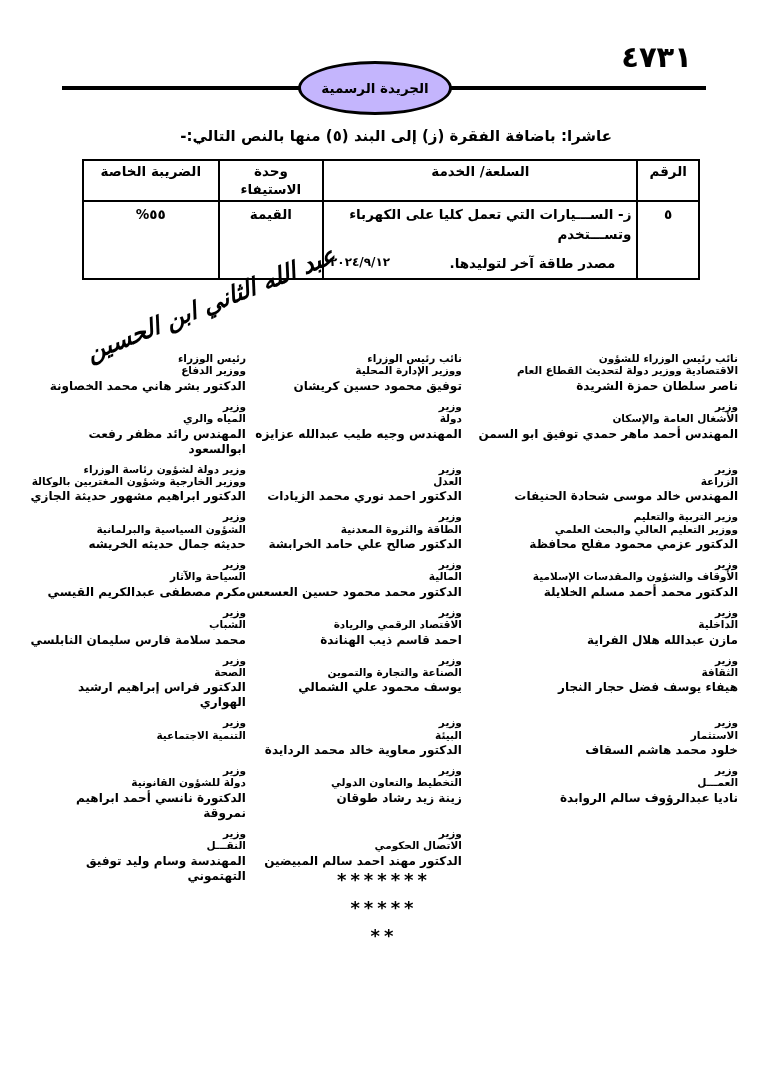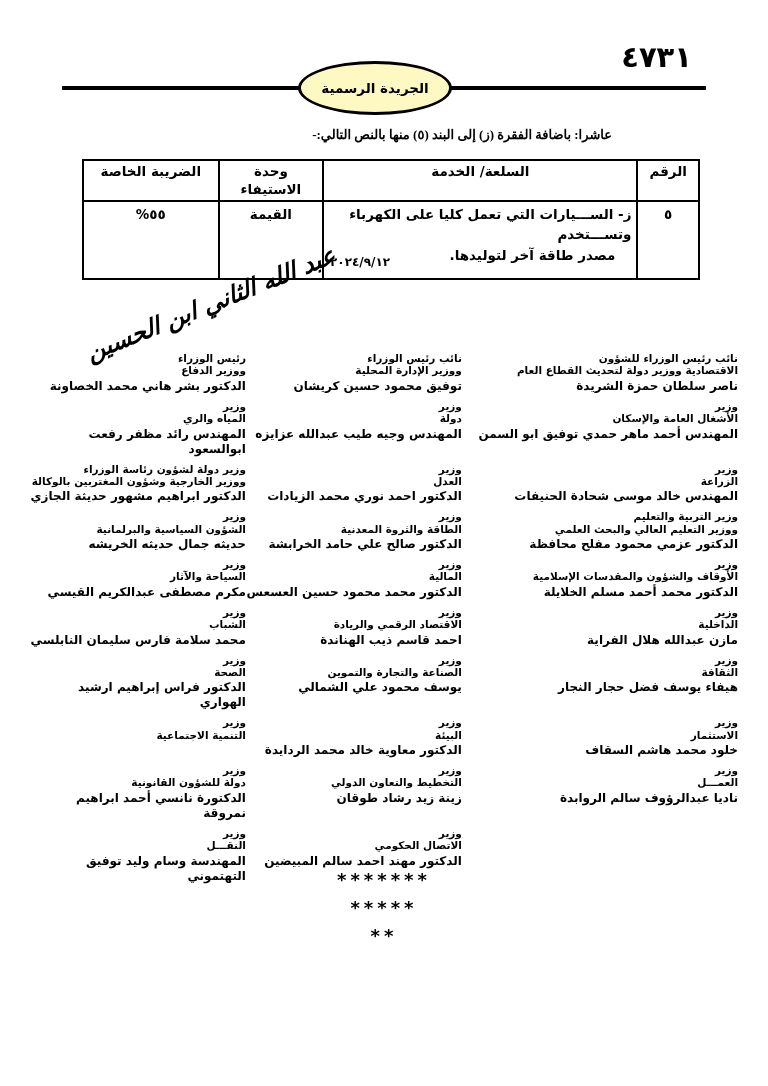--- a/index.html
+++ b/index.html
@@ -15,45 +15,45 @@
     font-size:29px; font-weight:bold; letter-spacing:4px;
   }
   .header-rule {
     position:absolute; top:86px; left:62px; right:62px;
     height:4px; background:#000;
   }
   .gazette-oval {
     position:absolute; top:61px; left:298px;
     width:154px; height:54px;
     border:3px solid #000; border-radius:50%;
-    background:#fef9c3; display:flex; align-items:center; justify-content:center;
+    background:#c4b5fd; display:flex; align-items:center; justify-content:center;
     font-size:13.5px; font-weight:bold; z-index:2;
   }
   
   .intro-line {
     position:absolute; top:127px; right:156px;
-    font-size:13px; font-weight:bold;font-family:Liberation Serif, serif;
+    font-size:15px; font-weight:bold;
   }
   
   table.tax-table {
     position:absolute; top:159px; right:68px;
     width:618px; border-collapse:collapse; direction:rtl;
   }
   .tax-table th, .tax-table td {
     border:2px solid #000; font-weight:bold; padding:2px 5px;
     vertical-align:top;
   }
   .tax-table th { font-size:13.5px; text-align:center; line-height:1.3; height:38px; }
   .tax-table td { font-size:13.5px; height:78px; line-height:1.5; }
   .col-num   { width:10%; }
   .col-item  { width:51%; }
   .col-unit  { width:17%; }
   .col-tax   { width:22%; }
   .cell-center { text-align:center; }
-  .item-line2 { padding-right:16px; }
+  .item-line2 { padding-right:16px;margin-top:8px; }
   
   .decision-date {
     position:absolute; top:255px; left:330px;
     font-size:12px; font-weight:bold; letter-spacing:2px; direction:rtl;
   }
   .royal-signature {
     position:absolute; top:300px; left:26px; width:320px;
     font-size:24px; font-weight:bold; white-space:nowrap;
     transform:rotate(-22deg) skewX(-6deg); transform-origin:center;
     font-style:italic;

